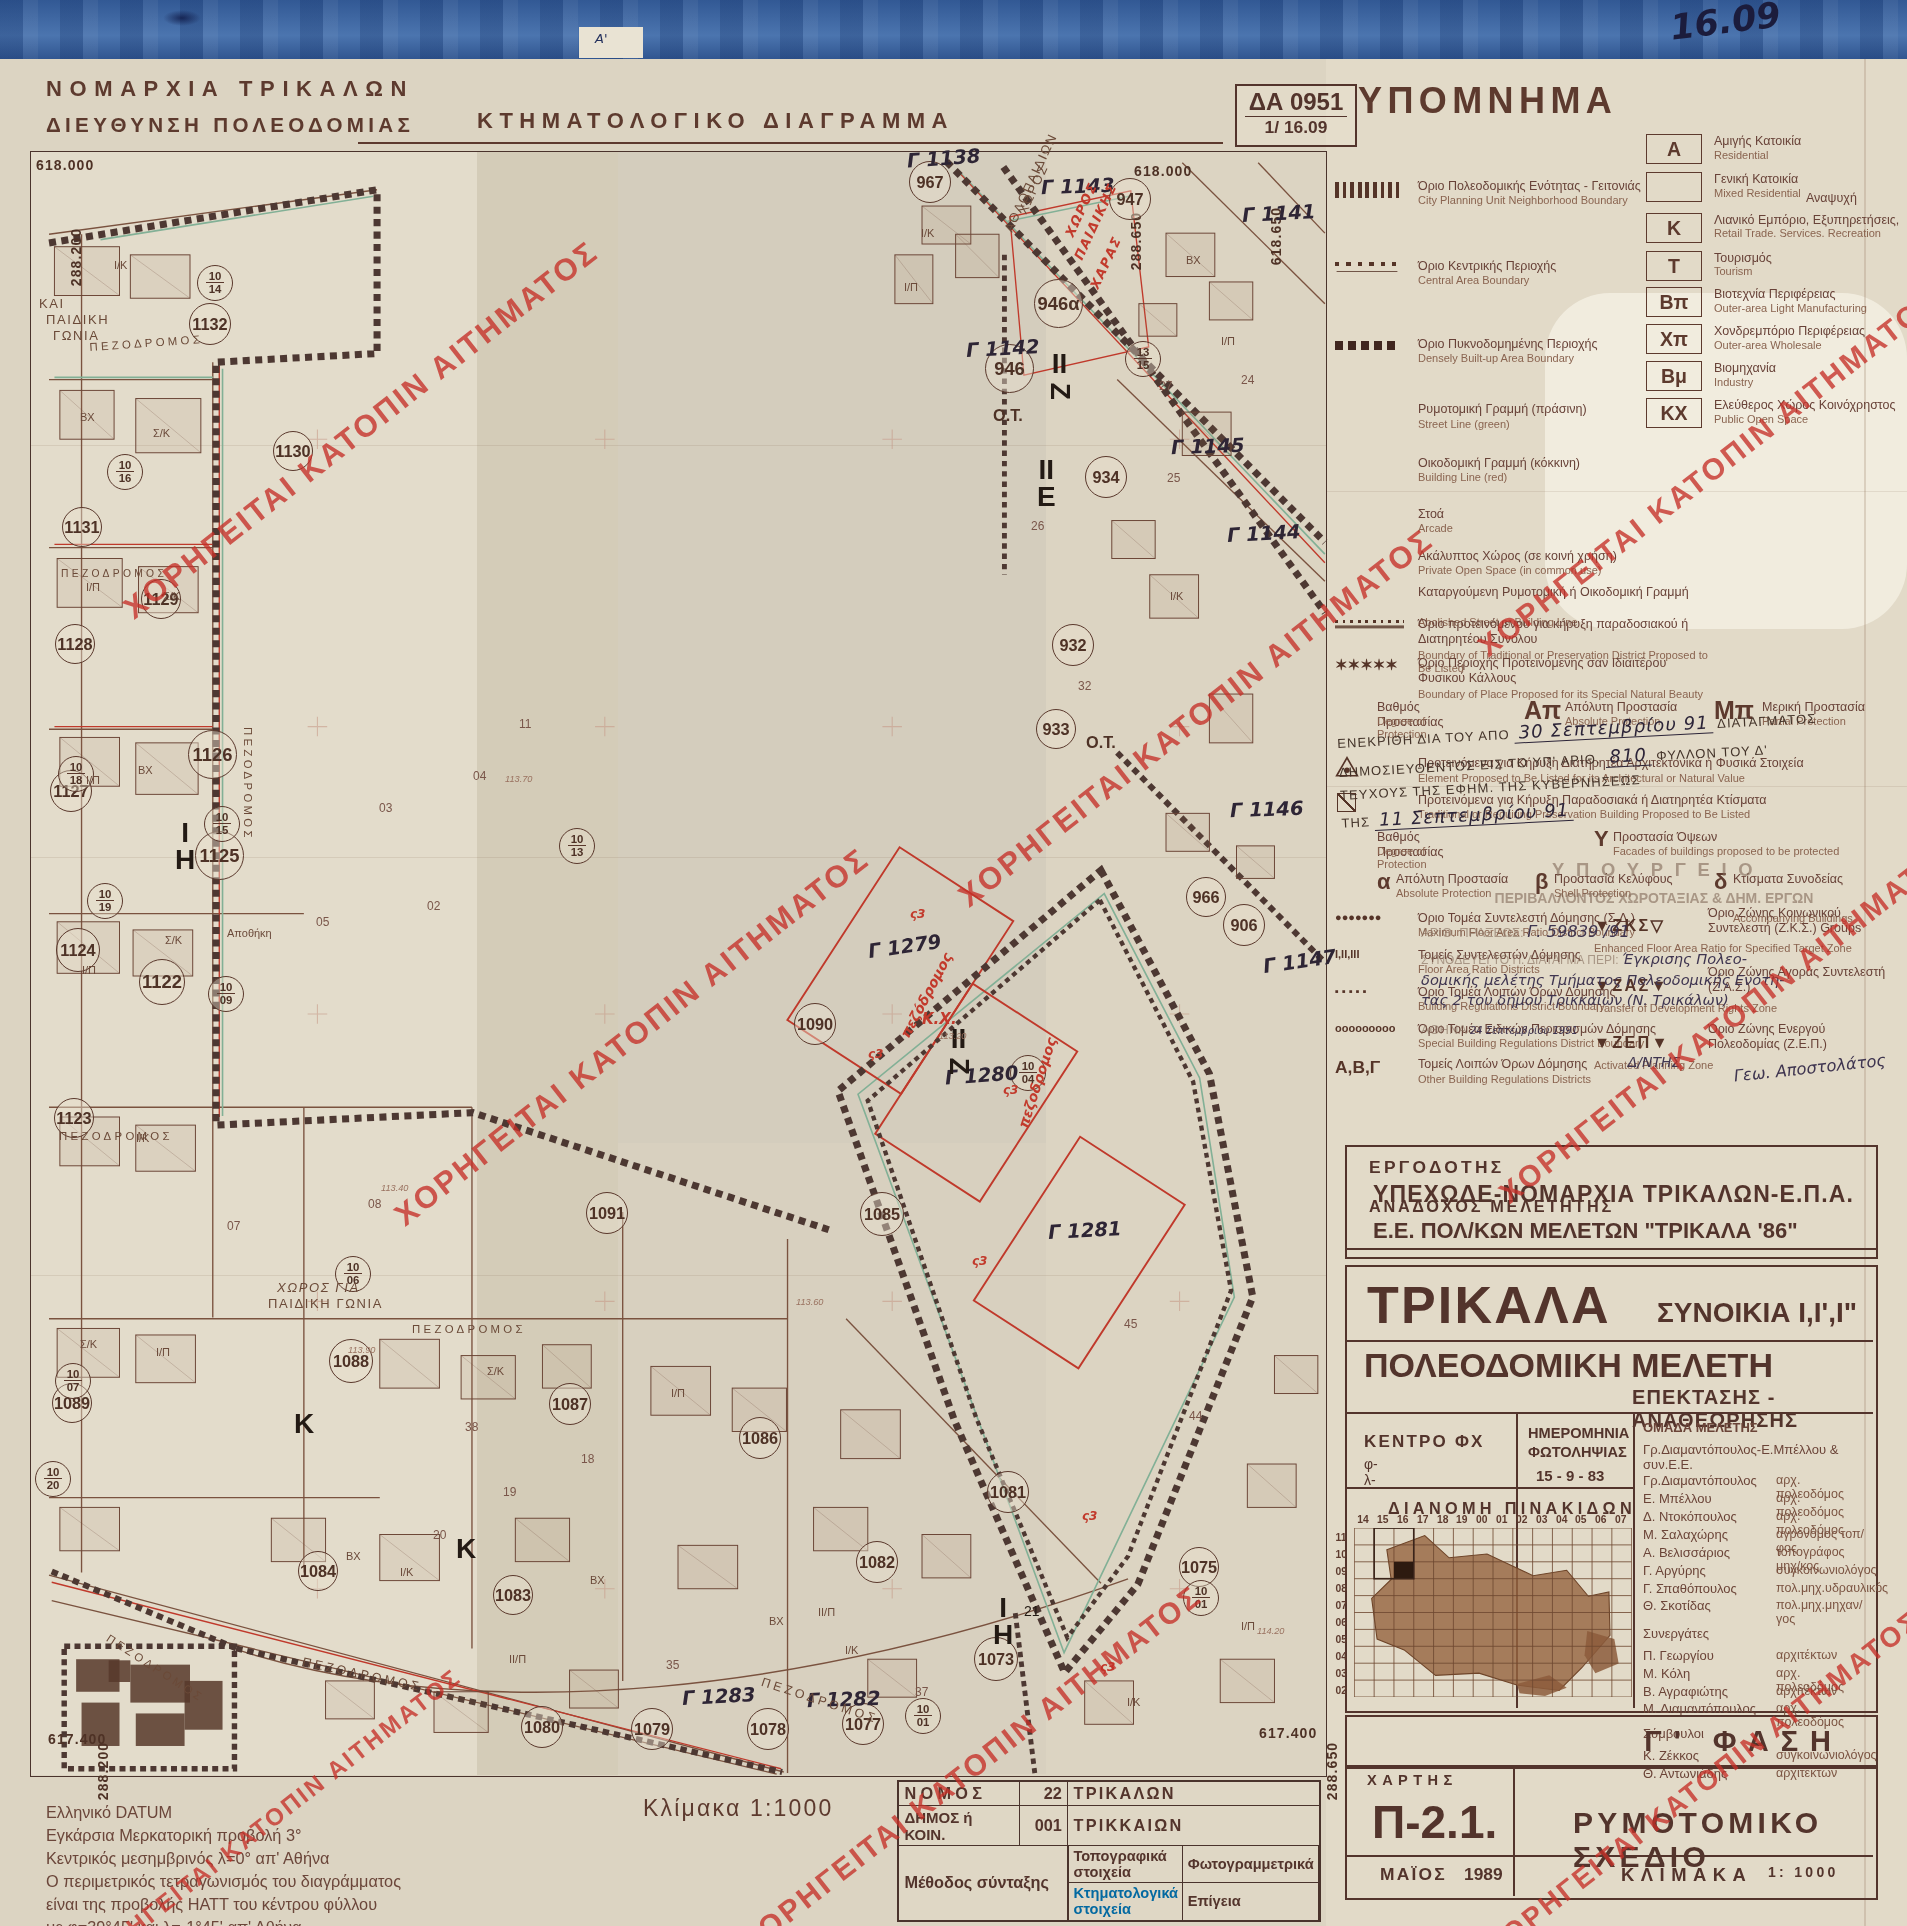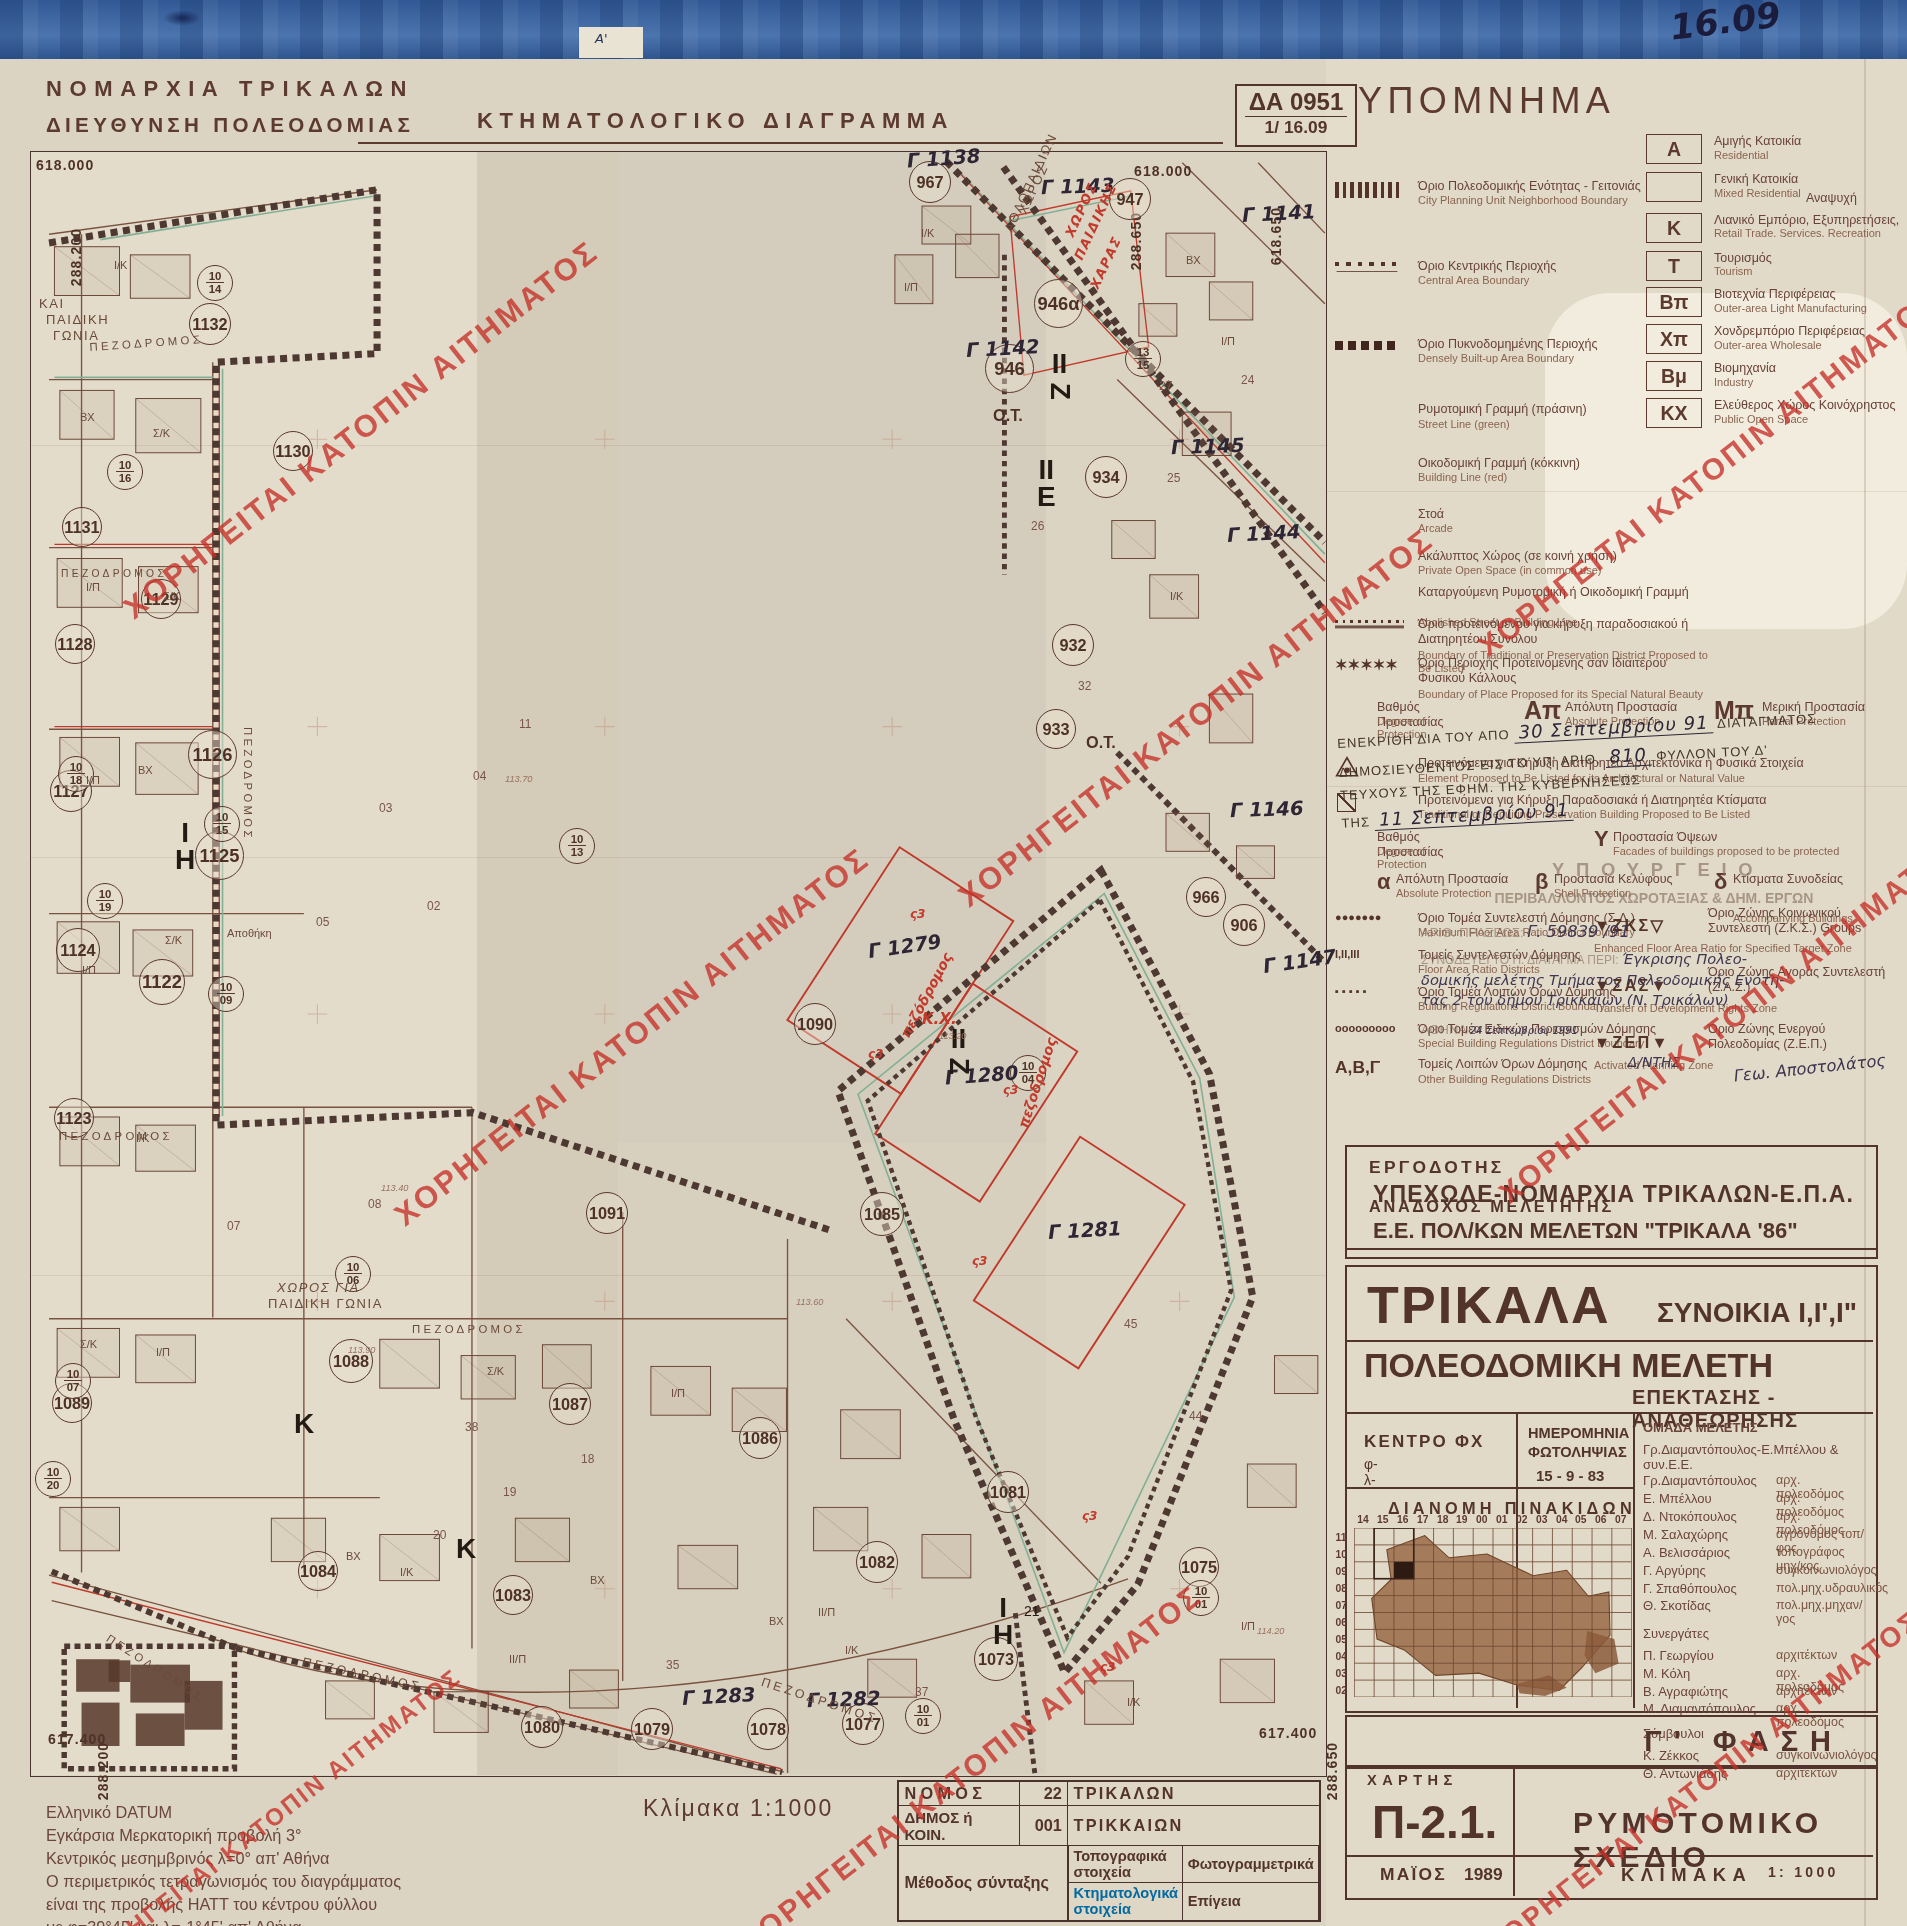--- a/index.html
+++ b/index.html
@@ -480,21 +480,21 @@
       <div class="pnum" style="left: 915px; top: 1685px;">37</div>
       <div class="pnum" style="left: 666px; top: 1658px;">35</div>
       <div class="elev" style="left: 505px; top: 774px;">113.70</div>
       <div class="elev" style="left: 381px; top: 1183px;">113.40</div>
       <div class="elev" style="left: 348px; top: 1345px;">113.90</div>
       <div class="elev" style="left: 796px; top: 1297px;">113.60</div>
       <div class="elev" style="left: 1257px; top: 1626px;">114.20</div>
       <div class="elev" style="left: 939px; top: 1031px;">113.20</div>
     </div>
 
-  <div class="abs print" style="left:1358px;top:80px;font-size:36px;font-weight:normal;letter-spacing:5.4px;">ΥΠΟΜΝΗΜΑ</div>
+  <div class="abs print" style="left:1358px;top:80px;font-size:36px;font-weight:bold;letter-spacing:5.4px;">ΥΠΟΜΝΗΜΑ</div>
   <div id="legend" class="abs" style="left:0;top:0;">
       <div class="sym sym-hatch" style="left: 1335px; top: 182px;"></div>
       <div class="abs leg-gr" style="left: 1418px; top: 179px; width: 293px;">Όριο Πολεοδομικής Ενότητας - Γειτονιάς</div>
       <div class="abs leg-en" style="left: 1418px; top: 194px; width: 293px;">City Planning Unit Neighborhood Boundary</div>
       <div class="sym sym-dots2" style="left: 1335px; top: 262px;"></div>
       <div class="abs leg-gr" style="left: 1418px; top: 259px; width: 293px;">Όριο Κεντρικής Περιοχής</div>
       <div class="abs leg-en" style="left: 1418px; top: 274px; width: 293px;">Central Area Boundary</div>
       <div class="sym sym-dense" style="left: 1335px; top: 341px;"></div>
       <div class="abs leg-gr" style="left: 1418px; top: 337px; width: 293px;">Όριο Πυκνοδομημένης Περιοχής</div>
       <div class="abs leg-en" style="left: 1418px; top: 352px; width: 293px;">Densely Built-up Area Boundary</div>

